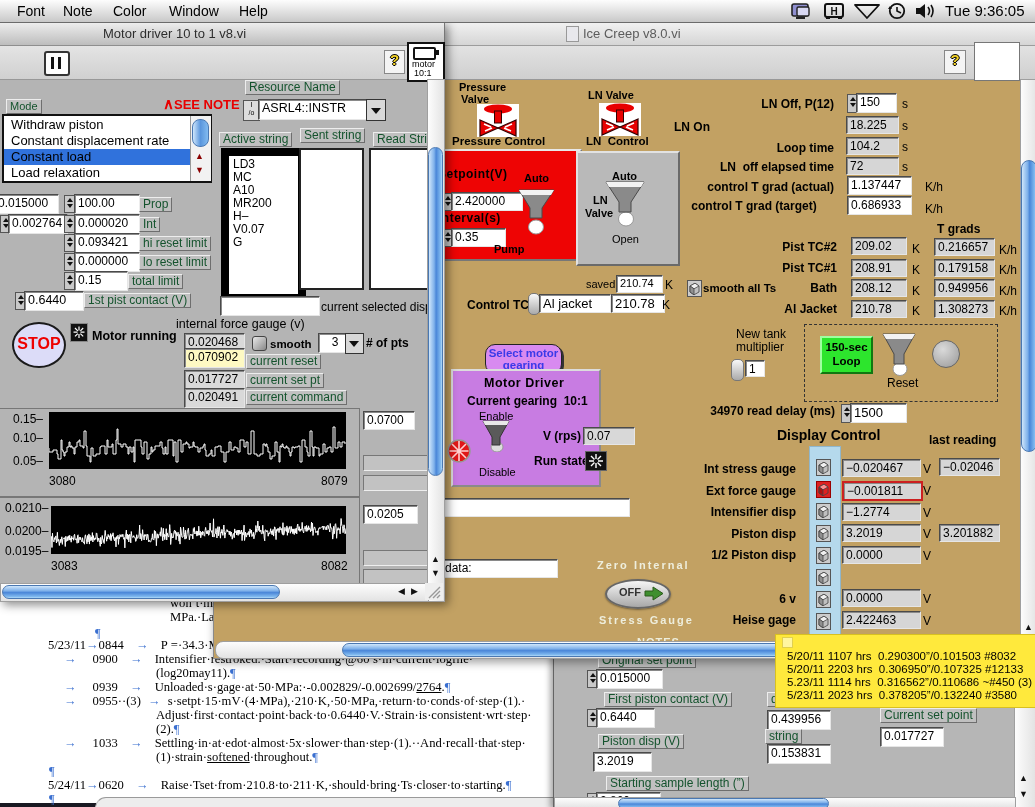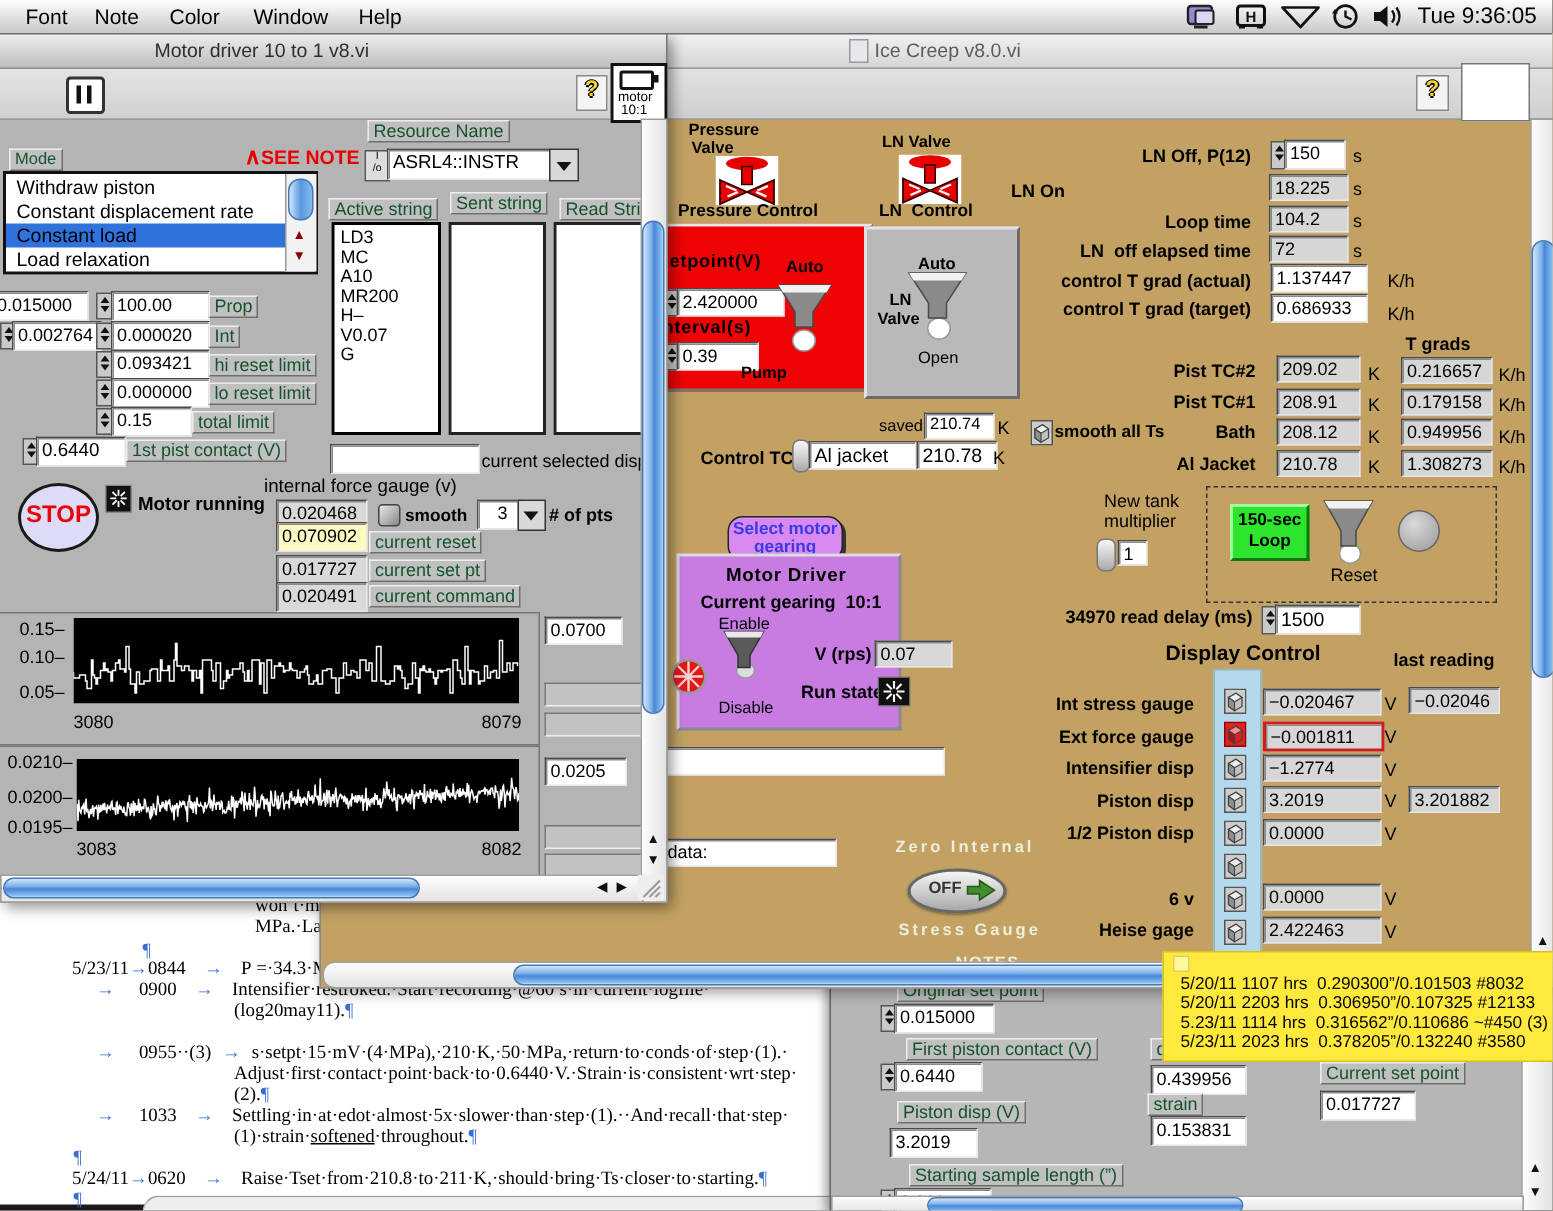--- a/index.html
+++ b/index.html
@@ -21,20 +21,21 @@
 </style></head><body>
 <div id="scr">
 
 <div class="a" id="docwin" style="left:0;top:560px;width:555px;height:243px;background:#fff;font-family:'Liberation Serif',serif;font-size:12.6px;color:#000">
  <div class="txt" style="left:170px;top:36px">won’t·make·</div>
  <div class="txt" style="left:170px;top:50px">MPa.·Later:·</div>
  <div class="txt" style="left:95px;top:66px;color:#3a6fd0">¶</div>
  <div class="txt" style="left:48px;top:78px">5/23/11<span style="color:#3a6fd0">→</span>0844 <span style="color:#3a6fd0;padding:0 9px">→</span> P&nbsp;=·34.3·MPa.</div>
  <div class="txt" style="left:64px;top:92px"><span style="color:#3a6fd0">→</span><span style="padding-left:16px">0900</span> <span style="color:#3a6fd0;padding:0 9px">→</span> Intensifier·restroked.·Start·recording·@60’s·in·current·logfile·</div>
  <div class="txt" style="left:156px;top:106px">(log20may11).<span style="color:#3a6fd0">¶</span></div>
+ <div class="txt" style="left:64px;top:120px"><span style="color:#3a6fd0">→</span><span style="padding-left:16px">0939</span> <span style="color:#3a6fd0;padding:0 9px">→</span> Unloaded·s·gage·at·50·MPa:·-0.002829/-0.002699/<u>2764</u>.<span style="color:#3a6fd0">¶</span></div>
  <div class="txt" style="left:64px;top:134px"><span style="color:#3a6fd0">→</span><span style="padding-left:16px">0955··(3)</span> <span style="color:#3a6fd0;padding:0 4px">→</span> s·setpt·15·mV·(4·MPa),·210·K,·50·MPa,·return·to·conds·of·step·(1).·</div>
  <div class="txt" style="left:156px;top:148px">Adjust·first·contact·point·back·to·0.6440·V.·Strain·is·consistent·wrt·step·</div>
  <div class="txt" style="left:156px;top:162px">(2).<span style="color:#3a6fd0">¶</span></div>
  <div class="txt" style="left:64px;top:176px"><span style="color:#3a6fd0">→</span><span style="padding-left:16px">1033</span> <span style="color:#3a6fd0;padding:0 9px">→</span> Settling·in·at·edot·almost·5x·slower·than·step·(1).··And·recall·that·step·</div>
  <div class="txt" style="left:156px;top:190px">(1)·strain·<u>softened</u>·throughout.<span style="color:#3a6fd0">¶</span></div>
  <div class="txt" style="left:49px;top:204px;color:#3a6fd0">¶</div>
  <div class="txt" style="left:48px;top:218px">5/24/11<span style="color:#3a6fd0">→</span>0620 <span style="color:#3a6fd0;padding:0 9px">→</span> Raise·Tset·from·210.8·to·211·K,·should·bring·Ts·closer·to·starting.<span style="color:#3a6fd0">¶</span></div>
  <div class="txt" style="left:49px;top:232px;color:#3a6fd0">¶</div>
 </div>
 <div class="a" id="docbar" style="left:95px;top:797px;width:460px;height:10px;background:#ededed;border-top:1px solid #9a9a9a;border-left:1px solid #bbb;border-top-left-radius:12px"></div>
@@ -55,21 +56,21 @@
  <div class="lbl" style="left:44px;top:93px">Piston disp (V)</div>
  <div class="fld" style="left:39px;top:111px;width:54px;height:17px">3.2019</div>
  <div class="lbl" style="left:52px;top:135px">Starting sample length (”)</div>
  <div class="sp" style="left:33px;top:152px;height:16px">
         <i class="u"></i>
         <i class="d"></i>
       </div>
  <div class="fld" style="left:42px;top:151px;width:60px;height:17px">2.860</div>
  <div class="lbl" style="left:213px;top:51px;width:34px;height:13px">disp</div>
  <div class="fld" style="left:213px;top:69px;width:59px;height:17px">0.439956</div>
- <div class="lbl" style="left:211px;top:88px">strain</div>
+ <div class="lbl" style="left:211px;top:88px">string</div>
  <div class="fld" style="left:213px;top:103px;width:59px;height:17px">0.153831</div>
  <div class="lbl" style="left:326px;top:67px">Current set point</div>
  <div class="fld" style="left:326px;top:86px;width:59px;height:17px">0.017727</div>
  <div class="a trv" style="left:460px;top:0;width:20px;height:165px"></div>
  <div class="arr" style="left:465px;top:133px">▲</div>
  <div class="arr" style="left:465px;top:149px">▼</div>
  <div class="a tru" style="left:0;top:156px;width:460px;height:10px"></div>
  <div class="aqh" style="left:64px;top:157px;width:209px;height:9px"></div>
 </div>
 
@@ -119,21 +120,21 @@
  <svg class="a" style="left:304px;top:166px" width="38" height="48" viewBox="0 0 38 48">
   <ellipse cx="18" cy="39" rx="7.5" ry="7" fill="#fff" stroke="#999" stroke-width="1"></ellipse>
   <path d="M1 2 L36 2 L24 20 L24 30 L12 30 L12 20 Z" fill="#8a8a8a" stroke="#4a4a4a" stroke-width="1"></path>
   <path d="M1 2 L36 2 L33 7 L4 7 Z" fill="#f2f2f2"></path>
  </svg>
  <div class="txt b" style="left:224px;top:189px;font-size:12px;letter-spacing:.5px">interval(s)</div>
  <div class="sp" style="left:228px;top:207px;height:16px">
         <i class="u"></i>
         <i class="d"></i>
       </div>
- <div class="fld" style="left:237px;top:206px;width:50px;height:16px">0.39</div>
+ <div class="fld" style="left:237px;top:206px;width:50px;height:16px">0.35</div>
  <div class="txt b" style="left:280px;top:221px;font-size:11px">Pump</div>
 
  <div class="pan" style="left:362px;top:129px;width:100px;height:111px;background:#b9b9b9"></div>
  <div class="txt b" style="left:398px;top:148px;font-size:11px">Auto</div>
  <svg class="a" style="left:391px;top:158px" width="40" height="48" viewBox="0 0 40 48">
   <ellipse cx="21" cy="39" rx="7.5" ry="7" fill="#fff" stroke="#999" stroke-width="1"></ellipse>
   <path d="M1 2 L39 2 L26 22 L26 32 L14 32 L14 22 Z" fill="#8a8a8a" stroke="#4a4a4a" stroke-width="1"></path>
   <path d="M1 2 L39 2 L36 7 L4 7 Z" fill="#f2f2f2"></path>
  </svg>
  <div class="txt b" style="left:379px;top:172px;font-size:11px">LN</div>
@@ -152,21 +153,21 @@
  <div class="txt" style="left:688px;top:97px;font-size:12px">s</div>
  <div class="txt b" style="left:460px;top:119px;width:160px;text-align:right;font-size:12px">Loop time</div>
  <div class="fld gfld" style="left:632px;top:115px;width:48px;height:15px">104.2</div>
  <div class="txt" style="left:688px;top:118px;font-size:12px">s</div>
  <div class="txt b" style="left:460px;top:138px;width:160px;text-align:right;font-size:12px">LN&nbsp; off elapsed time</div>
  <div class="fld gfld" style="left:632px;top:135px;width:48px;height:15px">72</div>
  <div class="txt" style="left:688px;top:138px;font-size:12px">s</div>
  <div class="txt b" style="left:460px;top:158px;width:160px;text-align:right;font-size:12px">control T grad (actual)</div>
  <div class="fld" style="left:633px;top:154px;width:60px;height:16px">1.137447</div>
  <div class="txt" style="left:711px;top:158px;font-size:12px">K/h</div>
- <div class="txt b" style="left:460px;top:177px;width:160px;text-align:right;font-size:12px">control T grad (target)</div>
+ <div class="txt b" style="left:460px;top:177px;width:160px;text-align:center;font-size:12px">control T grad (target)</div>
  <div class="fld" style="left:633px;top:174px;width:60px;height:16px">0.686933</div>
  <div class="txt" style="left:711px;top:180px;font-size:12px">K/h</div>
  <div class="txt b" style="left:723px;top:200px;font-size:12px">T grads</div>
 
  <div class="txt b" style="left:463px;top:218px;width:160px;text-align:right;font-size:12px">Pist TC#2</div>
  <div class="fld gfld" style="left:637px;top:215px;width:51px;height:15px">209.02</div>
  <div class="txt" style="left:698px;top:220px;font-size:12px">K</div>
  <div class="fld gfld" style="left:720px;top:216px;width:56px;height:15px">0.216657</div>
  <div class="txt" style="left:785px;top:221px;font-size:12px">K/h</div>
  <div class="txt b" style="left:463px;top:239px;width:160px;text-align:right;font-size:12px">Pist TC#1</div>
@@ -378,21 +379,21 @@
  <div class="lbl" style="left:245px;top:58px">Resource Name</div>
  <div class="a" style="left:243px;top:78px;width:15px;height:19px;background:#ddd;border:1px solid #555;font-size:7px;line-height:8px;text-align:center">I<br>/o</div>
  <div class="fld" style="left:258px;top:77px;width:106px;height:18px;font-size:12.5px">ASRL4::INSTR</div>
  <div class="a" style="left:366px;top:77px;width:18px;height:20px;background:#d8d8d8;border:1px solid #333">
         <div class="a" style="left:4px;top:8px;width:0;height:0;border-left:5px solid transparent;border-right:5px solid transparent;border-top:6px solid #111"></div>
       </div>
 
  <div class="lbl" style="left:219px;top:110px">Active string</div>
  <div class="lbl" style="left:300px;top:106px">Sent string</div>
  <div class="lbl" style="left:373px;top:110px">Read Strin</div>
- <div class="a" style="left:221px;top:126px;width:69px;height:138px;background:#fff;border:2px solid #000000">
+ <div class="a" style="left:221px;top:126px;width:69px;height:138px;background:#fff;border:8px solid #000000">
   <div class="txt" style="left:4px;top:2px;font-size:12px;line-height:13px">LD3<br>MC<br>A10<br>MR200<br>H–<br>V0.07<br>G</div>
  </div>
  <div class="a" style="left:299px;top:126px;width:61px;height:138px;background:#fff;border:2px solid #222"></div>
  <div class="a" style="left:369px;top:126px;width:62px;height:138px;background:#fff;border:2px solid #222"></div>
 
  <div class="fld" style="left:-6px;top:172px;width:60px;height:17px">0.015000</div>
  <div class="sp" style="left:0px;top:193px;height:16px">
         <i class="u"></i>
         <i class="d"></i>
       </div>

